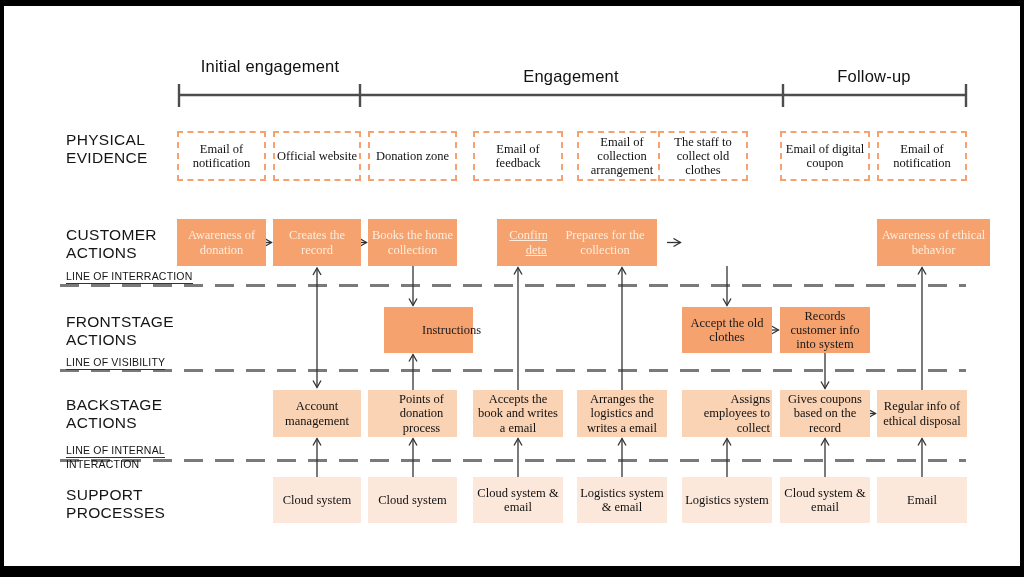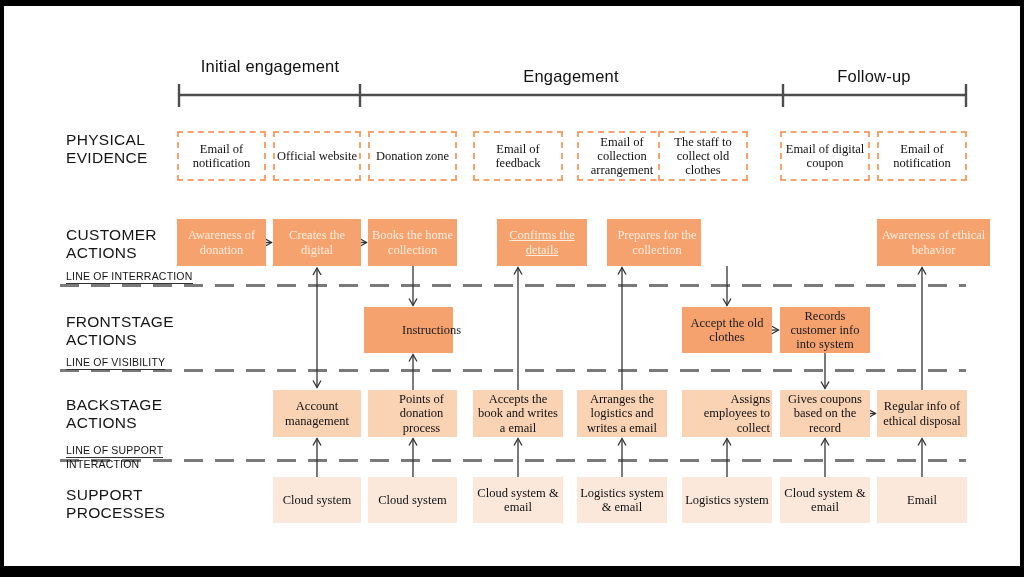--- a/index.html
+++ b/index.html
@@ -52,21 +52,21 @@
   <div class="row-label" style="top:396px;">BACKSTAGE ACTIONS</div>
   <div class="row-label" style="top:486px;">SUPPORT PROCESSES</div>
 
   <div class="sep-label" style="top:270px;"><span class="ul">LINE OF INTERRACTION</span></div>
   <div class="dashline" style="top:284px;"></div>
 
   <div class="sep-label" style="top:356px;"><span class="ul">LINE OF VISIBILITY</span></div>
   <div class="dashline" style="top:369px;"></div>
 
   <div class="sep-label" style="top:444px;">
-    <span class="ul">LINE OF SUPPORT</span><br>
+    <span class="ul">LINE OF INTERNAL</span><br>
     <span>INTERACTION</span>
   </div>
   <div class="dashline" style="top:459px;"></div>
 
   <svg class="overlay" width="1024" height="577">
     <defs>
       <marker id="ah" viewBox="0 0 12 10" refX="8" refY="5" markerUnits="userSpaceOnUse" markerWidth="12" markerHeight="10" orient="auto-start-reverse">
         <path d="M1 1 L8 5 L1 9" fill="none" stroke="#333" stroke-width="1.3"></path>
       </marker>
     </defs>
@@ -128,36 +128,36 @@
       <span>Email of digital coupon</span>
     </div>
   <div class="box physical" style="left:877px;top:131px;width:90px;height:50px;">
       <span>Email of notification</span>
     </div>
 
   <div class="box customer" style="left:177px;top:219px;width:89px;height:47px;">
       <span>Awareness of donation</span>
     </div>
   <div class="box customer" style="left:273px;top:219px;width:88px;height:47px;">
-      <span>Creates the digital</span>
+      <span>Creates the record</span>
     </div>
   <div class="box customer" style="left:368px;top:219px;width:89px;height:47px;">
       <span>Books the home collection</span>
     </div>
   <div class="box customer" style="left:497px;top:219px;width:90px;height:47px;text-decoration:underline;">
       <span>Confirms the details</span>
     </div>
-  <div class="box customer" style="left:607px;top:219px;width:94px;height:47px;padding-left:8px;">
+  <div class="box customer" style="left:547px;top:219px;width:110px;height:47px;padding-left:8px;">
       <span>Prepares for the collection</span>
     </div>
   <div class="box customer" style="left:877px;top:219px;width:113px;height:47px;">
       <span>Awareness of ethical behavior</span>
     </div>
 
-  <div class="box front" style="left:364px;top:307px;width:89px;height:46px;padding-left:48px;">
+  <div class="box front" style="left:384px;top:307px;width:89px;height:46px;padding-left:48px;">
       <span>Instructions</span>
     </div>
   <div class="box front" style="left:682px;top:307px;width:90px;height:46px;">
       <span>Accept the old clothes</span>
     </div>
   <div class="box front" style="left:780px;top:307px;width:90px;height:46px;">
       <span>Records customer info into system</span>
     </div>
 
   <div class="box back" style="left:273px;top:390px;width:88px;height:47px;">

